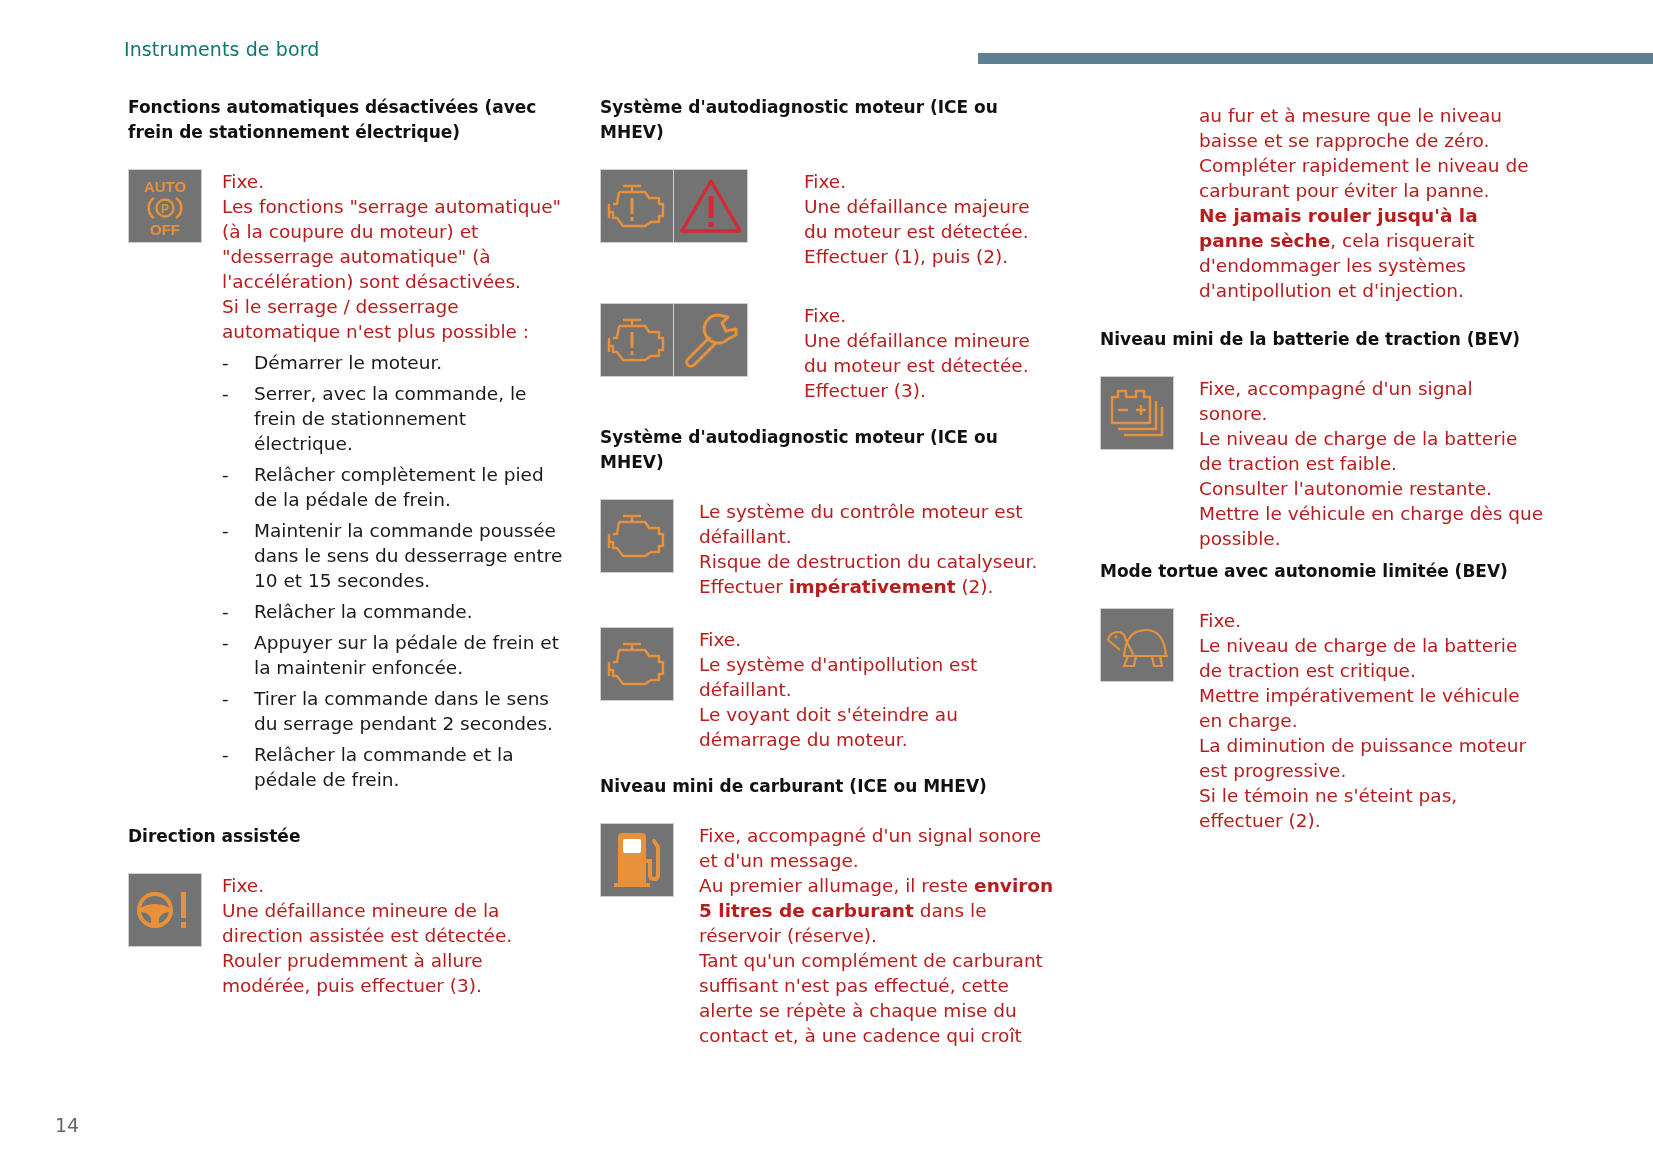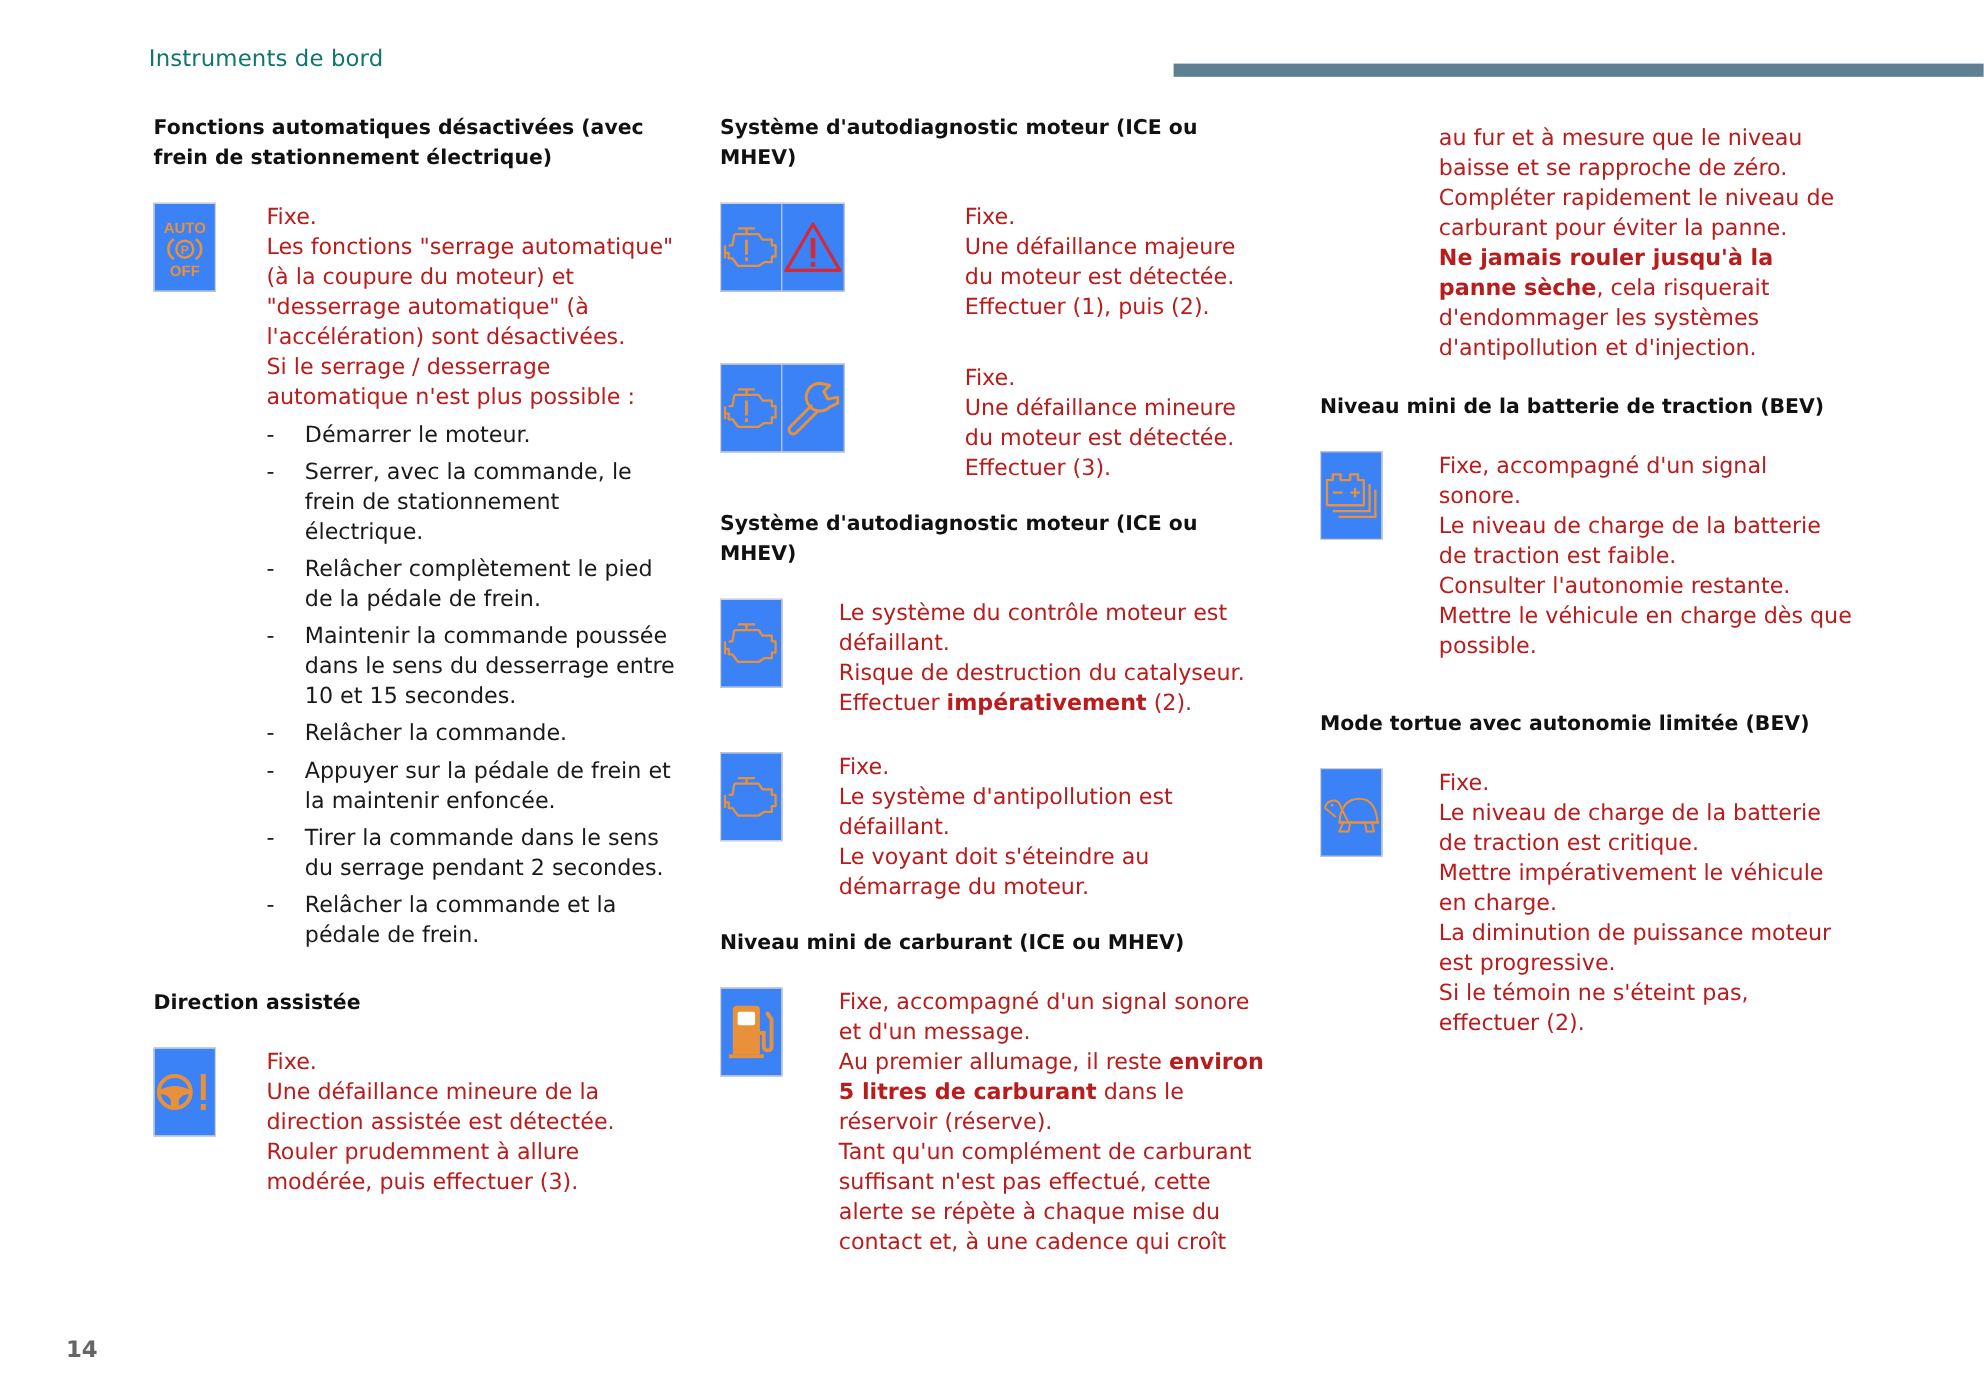--- a/index.html
+++ b/index.html
@@ -11,36 +11,36 @@
   .header-title {
     position: absolute; left: 124px; top: 38px;
     font-size: 19px; color: #0f766e; letter-spacing: 0.1px;
   }
   .header-bar {
     position: absolute; left: 978px; top: 53px; width: 675px; height: 11px;
     background: #5f7f92;
   }
   .page-number {
     position: absolute; left: 55px; top: 1114px;
-    font-size: 19px; font-weight: bold; color: #666666;
+    font-size: 19px; font-weight: normal; color: #666666;
   }
   .col { position: absolute; top: 95px; }
   .col1 { left: 128px; width: 460px; }
   .col2 { left: 600px; width: 460px; }
   .col3 { left: 1100px; width: 470px; }
 
   .sec-title {
     font-weight: bold; font-size: 17px; line-height: 25px;
     margin: 0 0 24px 0; color: #111;
   }
   .entry { display: flex; align-items: flex-start; }
   .icons { display: flex; flex-shrink: 0; }
   .icon-box {
-    width: 52px; height: 74px; box-sizing: border-box;
-    border: 1.5px solid #cfcfcf; background: #3b82f6;
+    width: 74px; height: 74px; box-sizing: border-box;
+    border: 1.5px solid #cfcfcf; background: #737373;
     display: flex; align-items: center; justify-content: center;
   }
   .icon-box + .icon-box { border-left: none; }
   .icon-box svg { display: block; }
   .text {
     font-size: 18.5px; line-height: 25px; color: #b91c1c;
   }
   .text p { margin: 0; }
   .text b { font-weight: bold; }
 
@@ -261,21 +261,21 @@
       </div>
       <div class="text" style="width:345px">
         <p>Fixe, accompagné d'un signal sonore.</p>
         <p>Le niveau de charge de la batterie de traction est faible.</p>
         <p>Consulter l'autonomie restante.</p>
         <p>Mettre le véhicule en charge dès que possible.</p>
       </div>
     </div>
   </section>
 
-  <section style="margin-top:40px">
+  <section style="margin-top:8px">
     <h2 class="sec-title">Mode tortue avec autonomie limitée (BEV)</h2>
     <div class="entry">
       <div class="icons" style="width:99px">
         <div class="icon-box">
           <svg width="66" height="50" viewBox="0 0 66 50">
             <path d="M20 36 Q22 10 42 10 Q60 10 62 36 Z" fill="none" stroke="#e8913a" stroke-width="2.2"></path>
             <path d="M4 20 Q6 12 14 12 Q20 12 22 20 L30 36" fill="none" stroke="#e8913a" stroke-width="2.2"></path>
             <path d="M4 20 L16 30" fill="none" stroke="#e8913a" stroke-width="2.2"></path>
             <circle cx="12" cy="17" r="1.4" fill="#e8913a"></circle>
             <path d="M20 36 H64" stroke="#e8913a" stroke-width="2.2"></path>

